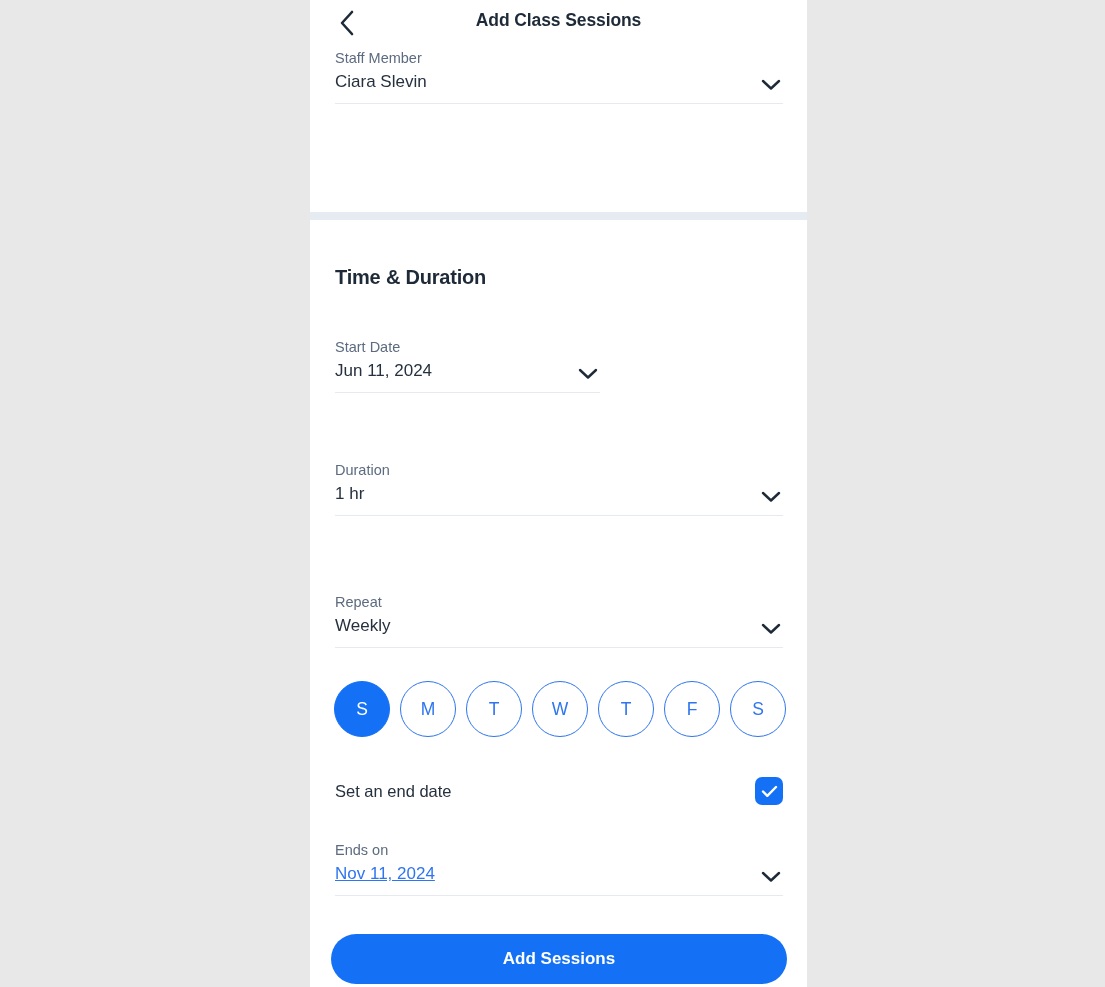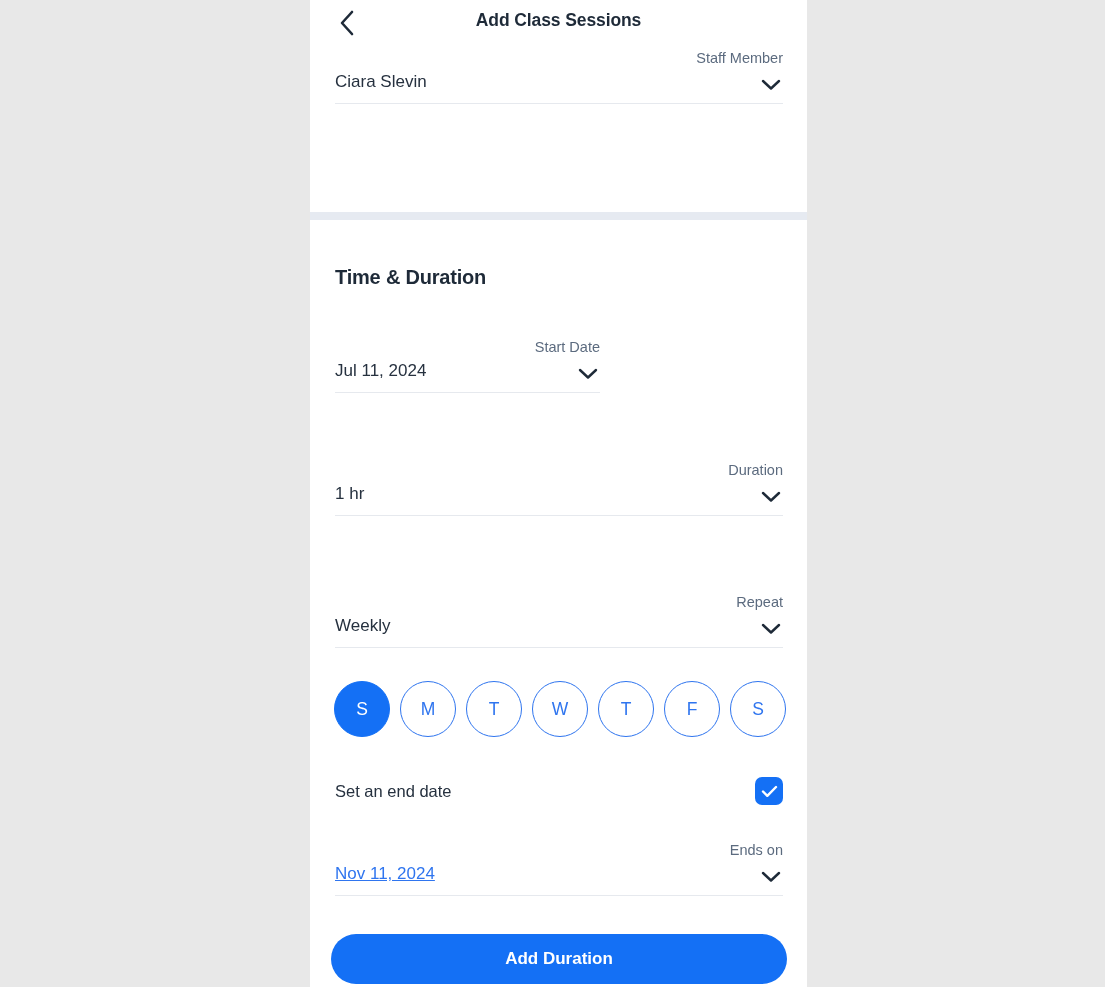--- a/index.html
+++ b/index.html
@@ -64,21 +64,20 @@
   #staff-field {
     position: absolute;
     left: 25px; top: 48px;
     width: 448px;
   }
   .field-label {
     font-size: 14.5px;
     color: #5c6b7f;
     line-height: 20px;
     margin-bottom: 2px;
-    text-align: right;
   }
   .field-row {
     position: relative;
     display: flex;
     align-items: flex-end;
     justify-content: space-between;
     padding-bottom: 9px;
     border-bottom: 1px solid #e6e9ee;
   }
   .field-value {
@@ -260,21 +259,21 @@
 
     <div id="sheet">
 
       <div id="section-title">Time &amp; Duration</div>
 
       <div id="row-datetime">
 
         <div id="col-start-date">
           <div class="field-label">Start Date</div>
           <div class="field-row">
-            <span class="field-value">Jul 11, 2024</span>
+            <span class="field-value">Jun 11, 2024</span>
             <span class="chev">
               <svg width="20" height="12" viewBox="0 0 20 12" fill="none">
                 <path d="M2 2 L10 9.5 L18 2" stroke="#1e2a38" stroke-width="2.4" stroke-linecap="round" stroke-linejoin="round"></path>
               </svg>
             </span>
           </div>
         </div>
 
 
       </div>
@@ -330,20 +329,20 @@
           <span class="field-value accent">Nov 11, 2024</span>
           <span class="chev">
             <svg width="20" height="12" viewBox="0 0 20 12" fill="none">
               <path d="M2 2 L10 9.5 L18 2" stroke="#1e2a38" stroke-width="2.4" stroke-linecap="round" stroke-linejoin="round"></path>
             </svg>
           </span>
         </div>
       </div>
 
       <div id="footer">
-        <button id="add-sessions-btn">Add Duration</button>
+        <button id="add-sessions-btn">Add Sessions</button>
 
       </div>
 
     </div>
 
   </div>
 </div>
 
 </body></html>

